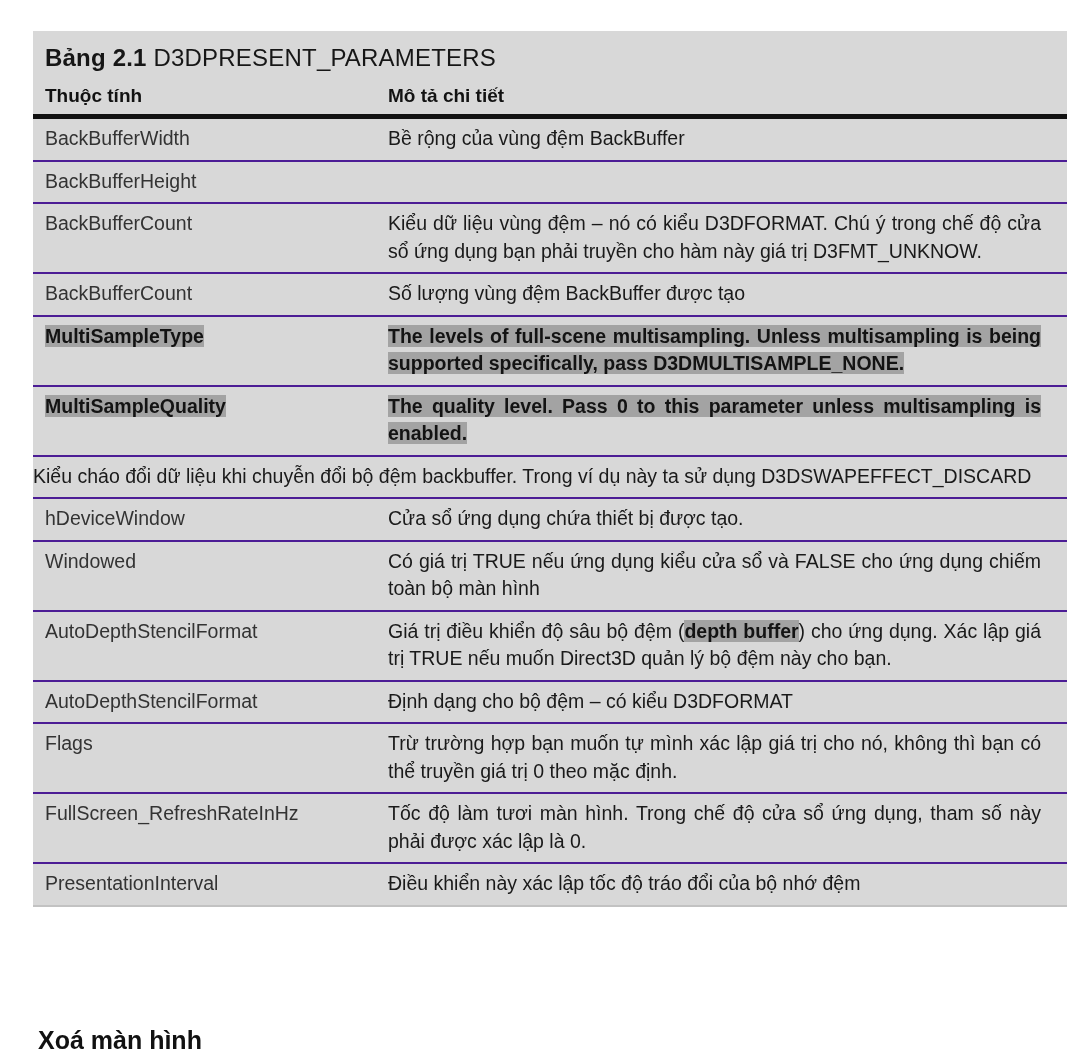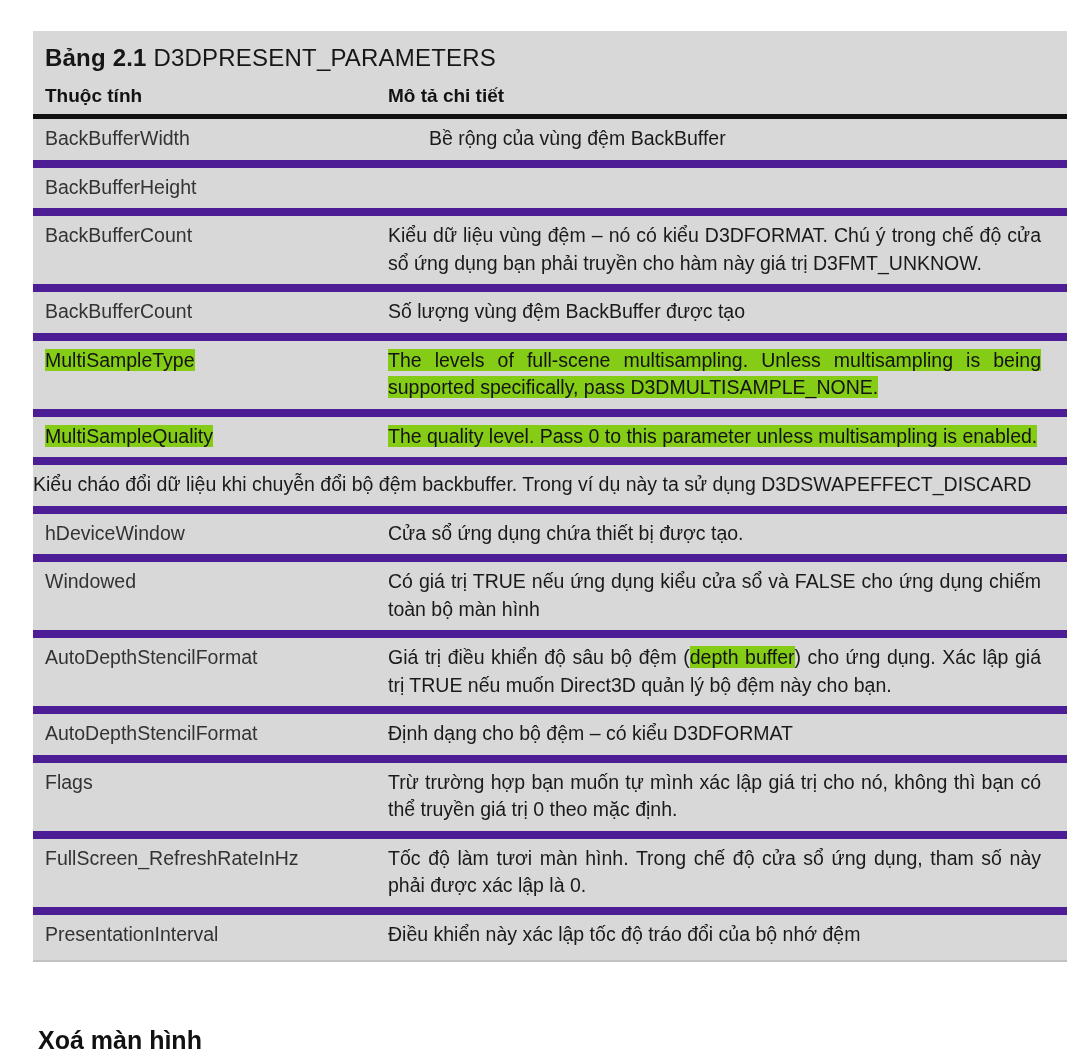--- a/index.html
+++ b/index.html
@@ -10,21 +10,20 @@
     background:#ffffff;
     font-family:"Liberation Sans",sans-serif;
   }
   .table-card{
     position:absolute;
     left:33px;top:31px;
     width:1034px;
     background:#d8d8d8;
     border-bottom:2px solid #c2c2c2;
     box-sizing:border-box;
-    padding-bottom:5px;
   }
   .table-title{
     padding:13px 12px 9px 12px;
     font-size:24px;
     color:#161616;
     letter-spacing:0.2px;
   }
   .table-title .bold{font-weight:bold;}
   .table-header{
     display:flex;
@@ -42,30 +41,30 @@
     box-sizing:border-box;
     padding-right:10px;
   }
   .col2{
     flex:1;
     padding-right:26px;
   }
   .trow{
     display:flex;
     padding:6px 0 7px 0;
-    border-top:8px solid #4c1d95;
+    border-top:2px solid #4c1d95;
   }
-  .trow:first-child{border-top:none;gap:41px;}
+  .trow:first-child{border-top:none;}
   .td{
     font-size:19.5px;
     line-height:27.5px;
   }
   .col1.td{color:#333333;}
   .col2.td{color:#1a1a1a;text-align:justify;}
-  .hl{background:#84cc16;color:#131313;}
+  .hl{background:#a3a3a3;color:#131313;font-weight:bold;}
   .footer-heading{
     position:absolute;
     left:38px;top:1026px;
     font-weight:bold;
     font-size:25px;
     color:#111111;
     white-space:nowrap;
   }
 </style>
 </head>

